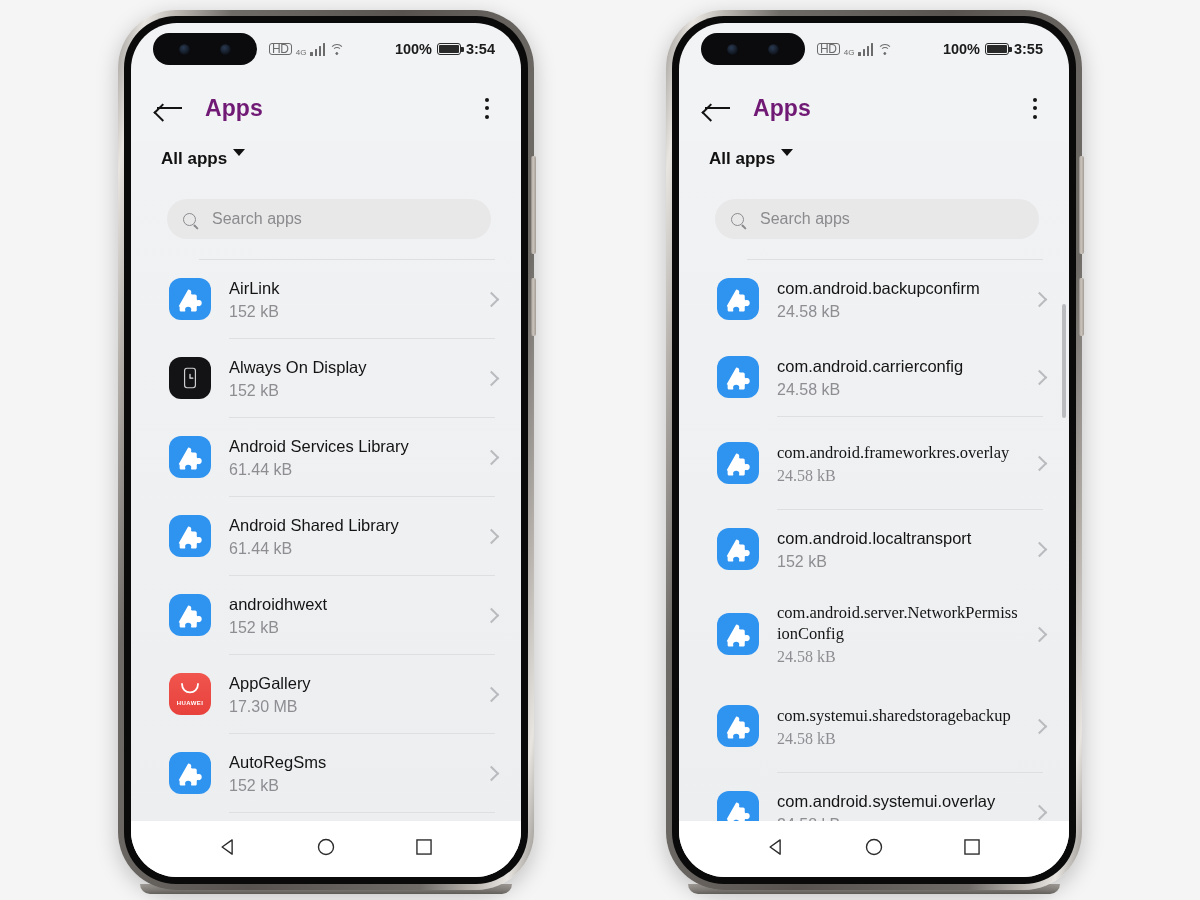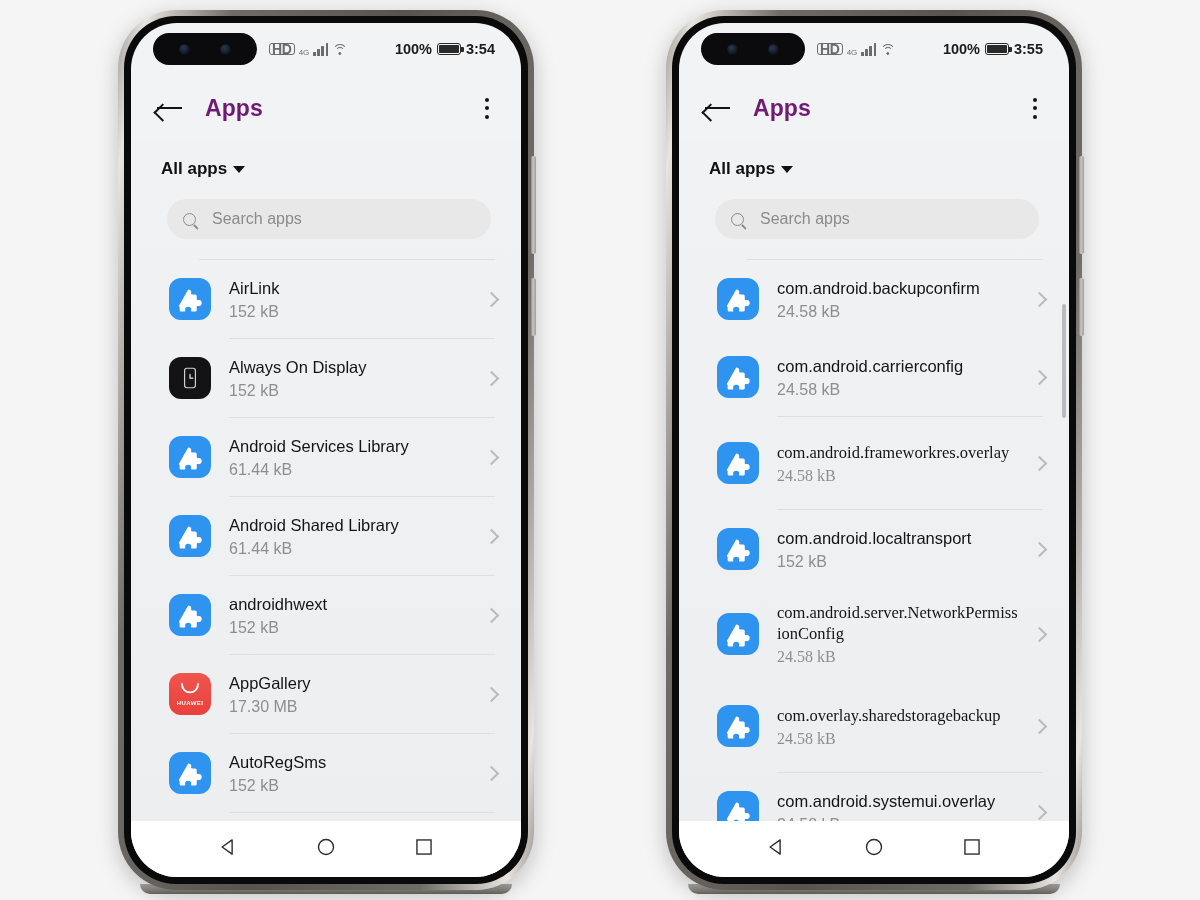--- a/index.html
+++ b/index.html
@@ -99,21 +99,21 @@
   .lens {
     width: 11px; height: 11px; border-radius: 50%;
     background: radial-gradient(circle at 40% 35%, #2a3a52 0%, #141b26 55%, #07090d 100%);
     box-shadow: 0 0 1px #000 inset;
   }
   .status-left-icons {
     display: flex; align-items: center; gap: 4px;
     margin-left: 12px;
   }
   .hd-badge {
-    font-size: 14px; font-weight: bold; letter-spacing: -0.3px;
+    font-size: 12px; font-weight: normal; letter-spacing: -0.3px;
     color: #6b6b6b;
     border: 1.3px solid #6b6b6b;
     border-radius: 3px;
     padding: 0 2px;
     line-height: 10px;
     height: 12px;
     display: flex; align-items: center;
   }
   .net-label { font-size: 8px; color: #6b6b6b; align-self: flex-start; margin-top:6px;}
   .bars { display: flex; align-items: flex-end; gap: 1.5px; height: 13px; }
@@ -175,21 +175,21 @@
   .appbar-title {
     font-size: 23px; font-weight: 600; color: #701a75;
     margin-left: 22px; letter-spacing: .1px;
   }
   .kebab { margin-left: auto; display:flex; flex-direction:column; gap:4.5px; cursor:pointer; padding:6px 4px;}
   .kebab i { width:4px; height:4px; border-radius:50%; background:#151515; display:block;}
 
   
   .filter-row {
     flex: none;
-    display: flex; align-items: center; gap: 6px;
+    display: flex; gap: 6px;
     padding: 8px 0 0 30px;
     height: 48px;
   }
   .filter-label { font-size: 17px; font-weight: 600; color: #111; }
   .caret {
     width:0;height:0;
     border-left:6px solid transparent;
     border-right:6px solid transparent;
     border-top:7px solid #111;
   }
@@ -567,21 +567,21 @@
                 </div>
                 <div class="row-chevron"></div>
               </div>
               <div class="row tall">
                 <div class="row-icon puzzle">
                   <svg width="27" height="27" viewBox="0 0 100 100">
                     <path fill="#ffffff" d="M38 8c8 0 13 5 13 11 0 3-1 4-1 6 0 2 2 4 5 4h12c4 0 7 3 7 7v12c0 3 2 5 4 5 2 0 3-1 6-1 6 0 11 5 11 13s-5 13-11 13c-3 0-4-1-6-1-2 0-4 2-4 5v12c0 4-3 7-7 7H55c-3 0-5-2-5-4 0-2 1-3 1-6 0-6-5-11-13-11s-13 5-13 11c0 3 1 4 1 6 0 2-2 4-5 4H9c-4 0-7-3-7-7V83c0-3-2-5-4-5" transform="translate(8,6) scale(0.88)"></path>
                   </svg>
                 </div>
                 <div class="row-text">
-                  <div class="row-title">com.overlay.sharedstoragebackup</div>
+                  <div class="row-title">com.systemui.sharedstoragebackup</div>
                   <div class="row-sub">24.58 kB</div>
                 </div>
                 <div class="row-chevron"></div>
               </div>
               <div class="divider"></div>
               <div class="row">
                 <div class="row-icon puzzle">
                   <svg width="27" height="27" viewBox="0 0 100 100">
                     <path fill="#ffffff" d="M38 8c8 0 13 5 13 11 0 3-1 4-1 6 0 2 2 4 5 4h12c4 0 7 3 7 7v12c0 3 2 5 4 5 2 0 3-1 6-1 6 0 11 5 11 13s-5 13-11 13c-3 0-4-1-6-1-2 0-4 2-4 5v12c0 4-3 7-7 7H55c-3 0-5-2-5-4 0-2 1-3 1-6 0-6-5-11-13-11s-13 5-13 11c0 3 1 4 1 6 0 2-2 4-5 4H9c-4 0-7-3-7-7V83c0-3-2-5-4-5" transform="translate(8,6) scale(0.88)"></path>
                   </svg>

